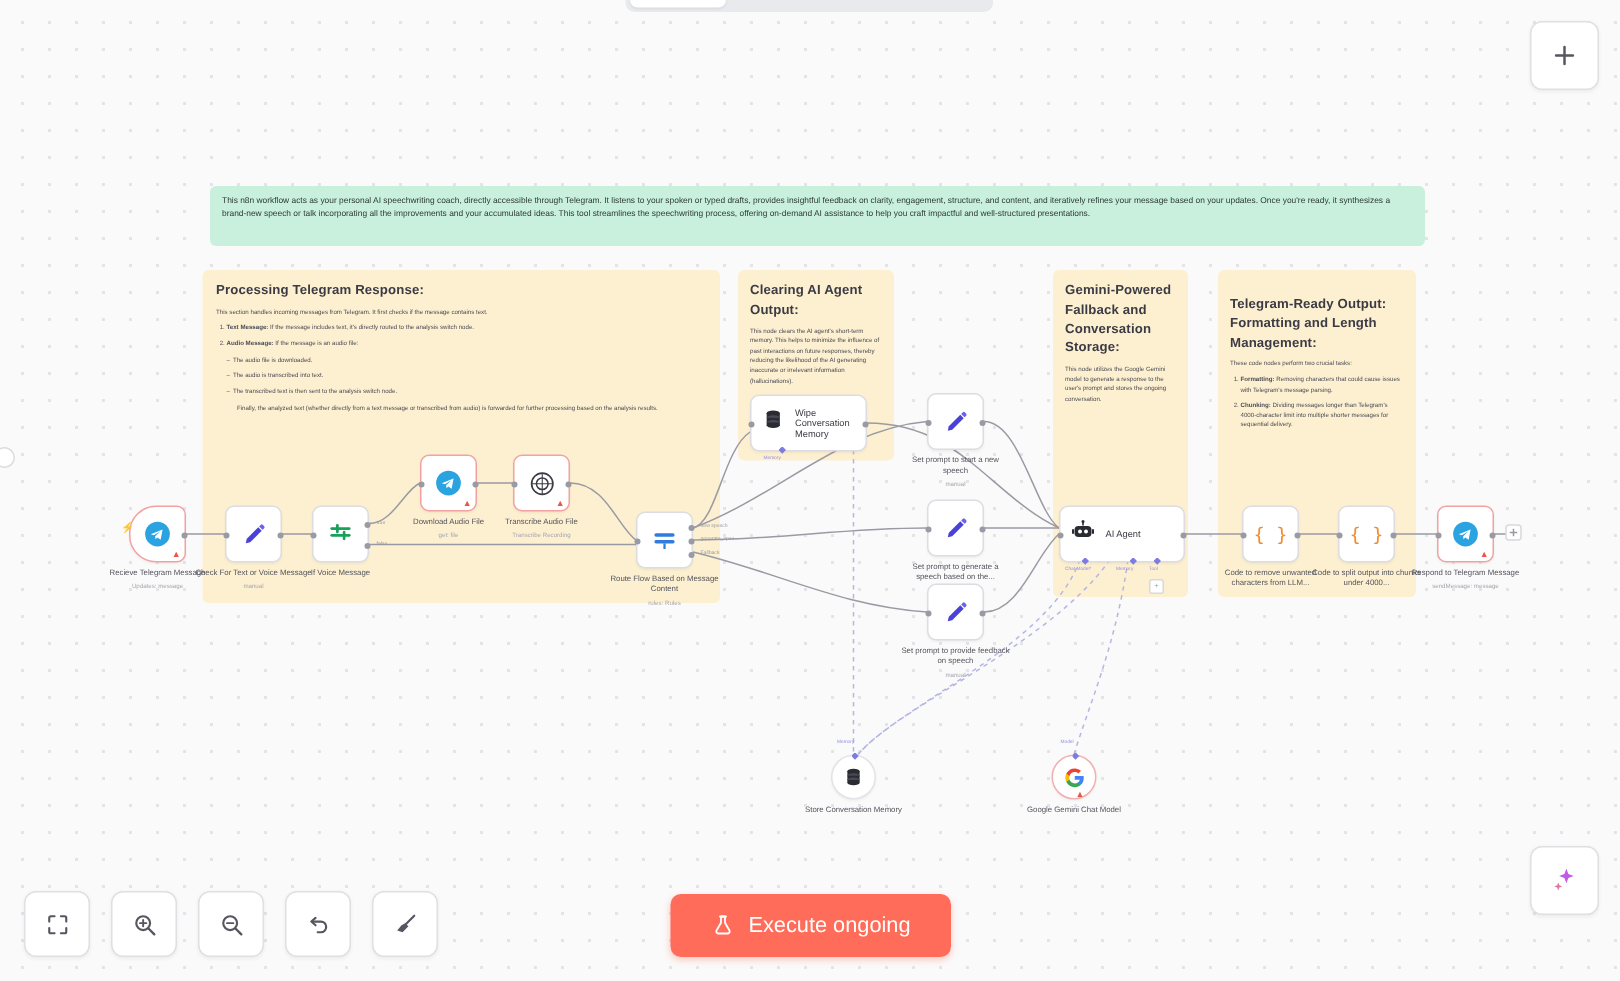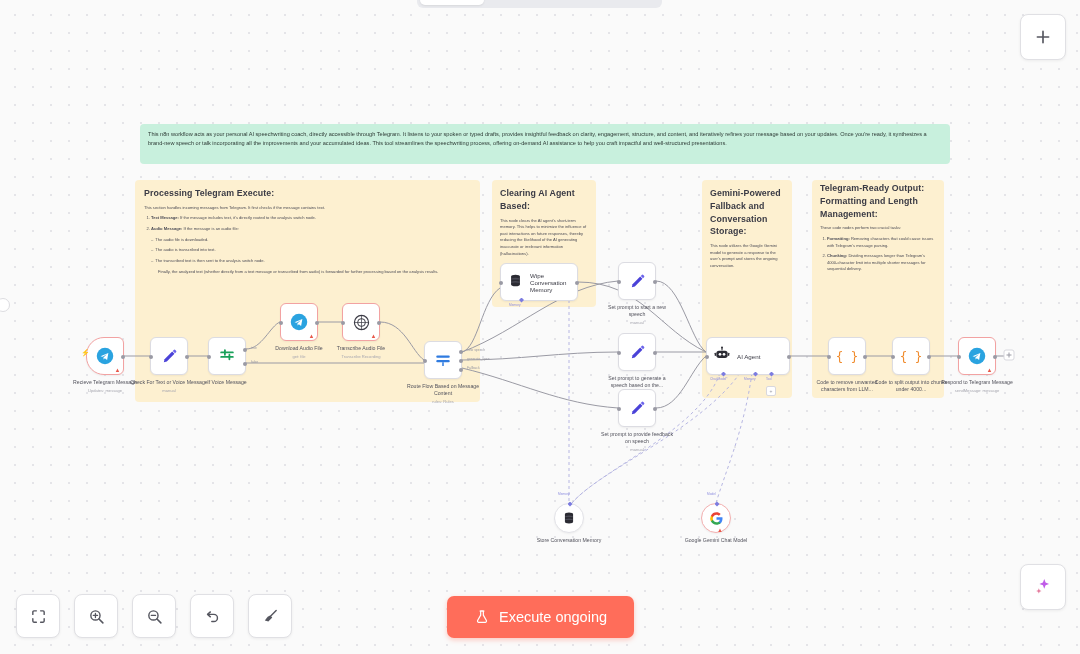--- a/index.html
+++ b/index.html
@@ -118,46 +118,46 @@
 
 <div id="flow">
 
   <div class="sticky green" style="left:140px;top:124px;width:810px;height:40px;padding:6px 8px;">
     <div class="big">
         <p>This n8n workflow acts as your personal AI speechwriting coach, directly accessible through Telegram. It listens to your spoken or typed drafts, provides insightful feedback on clarity, engagement, structure, and content, and iteratively refines your message based on your updates. Once you're ready, it synthesizes a brand-new speech or talk incorporating all the improvements and your accumulated ideas. This tool streamlines the speechwriting process, offering on-demand AI assistance to help you craft impactful and well-structured presentations.</p>
       </div>
   </div>
 
   <div class="sticky yellow" style="left:135px;top:180px;width:345px;height:222px;padding:7px 9px;">
-    <h3>Processing Telegram Execute:</h3>
+    <h3>Processing Telegram Response:</h3>
     <p>This section handles incoming messages from Telegram. It first checks if the message contains text.</p>
     <ol>
       <li><b>Text Message:</b> <span>If the message includes text, it's directly routed to the analysis switch node.</span></li>
       <li><b>Audio Message:</b> <span>If the message is an audio file:</span></li>
     </ol>
     <ul class="indent">
       <li>The audio file is downloaded.</li>
       <li>The audio is transcribed into text.</li>
       <li>The transcribed text is then sent to the analysis switch node.</li>
     </ul>
     <p class="indent" style="padding-left:14px;">Finally, the analyzed text (whether directly from a text message or transcribed from audio) is forwarded for further processing based on the analysis results.</p>
   </div>
 
   <div class="sticky yellow" style="left:492px;top:180px;width:104px;height:127px;padding:7px 8px;">
-    <h3>Clearing AI Agent Based:</h3>
+    <h3>Clearing AI Agent Output:</h3>
     <p>This node clears the AI agent's short-term memory. This helps to minimize the influence of past interactions on future responses, thereby reducing the likelihood of the AI generating inaccurate or irrelevant information (hallucinations).</p>
   </div>
 
 
   <div class="sticky yellow" style="left:702px;top:180px;width:90px;height:218px;padding:7px 8px;">
     <h3>Gemini-Powered Fallback and Conversation Storage:</h3>
     <p>This node utilizes the Google Gemini model to generate a response to the user's prompt and stores the ongoing conversation.</p>
   </div>
 
-  <div class="sticky yellow" style="left:812px;top:180px;width:132px;height:218px;padding:2px 8px;">
+  <div class="sticky yellow" style="left:812px;top:180px;width:132px;height:218px;padding:16px 8px;">
 
     <h3>Telegram-Ready Output: Formatting and Length Management:</h3>
     <p>These code nodes perform two crucial tasks:</p>
     <ol>
       <li><b>Formatting:</b> <span>Removing characters that could cause issues with Telegram's message parsing.</span></li>
       <li><b>Chunking:</b> <span>Dividing messages longer than Telegram's 4000-character limit into multiple shorter messages for sequential delivery.</span></li>
     </ol>
   </div>
 
   <svg class="edges">

